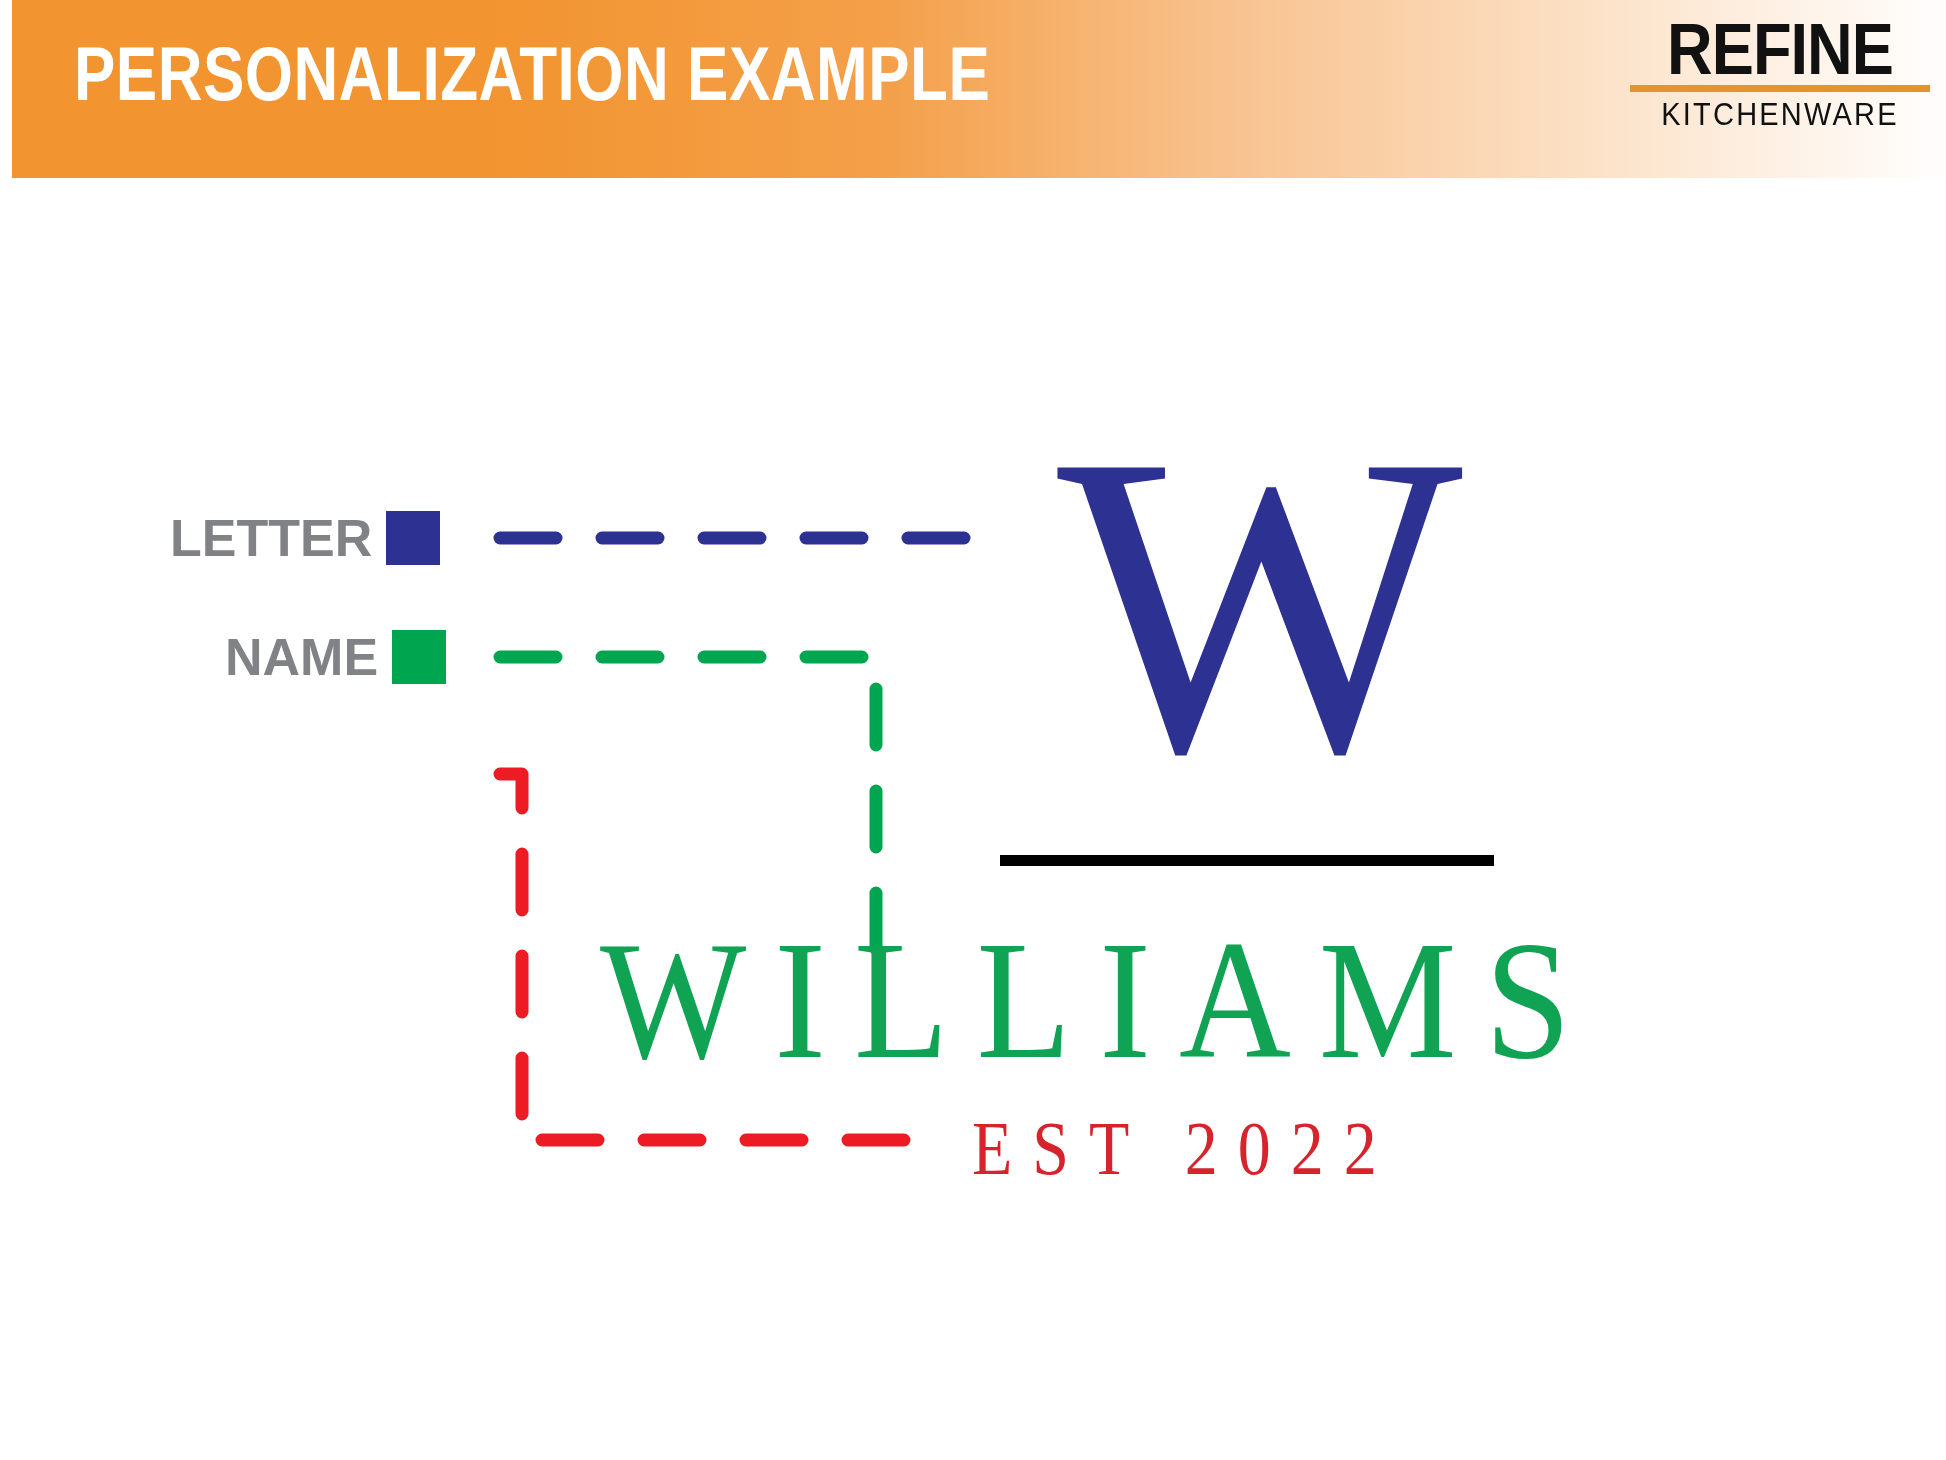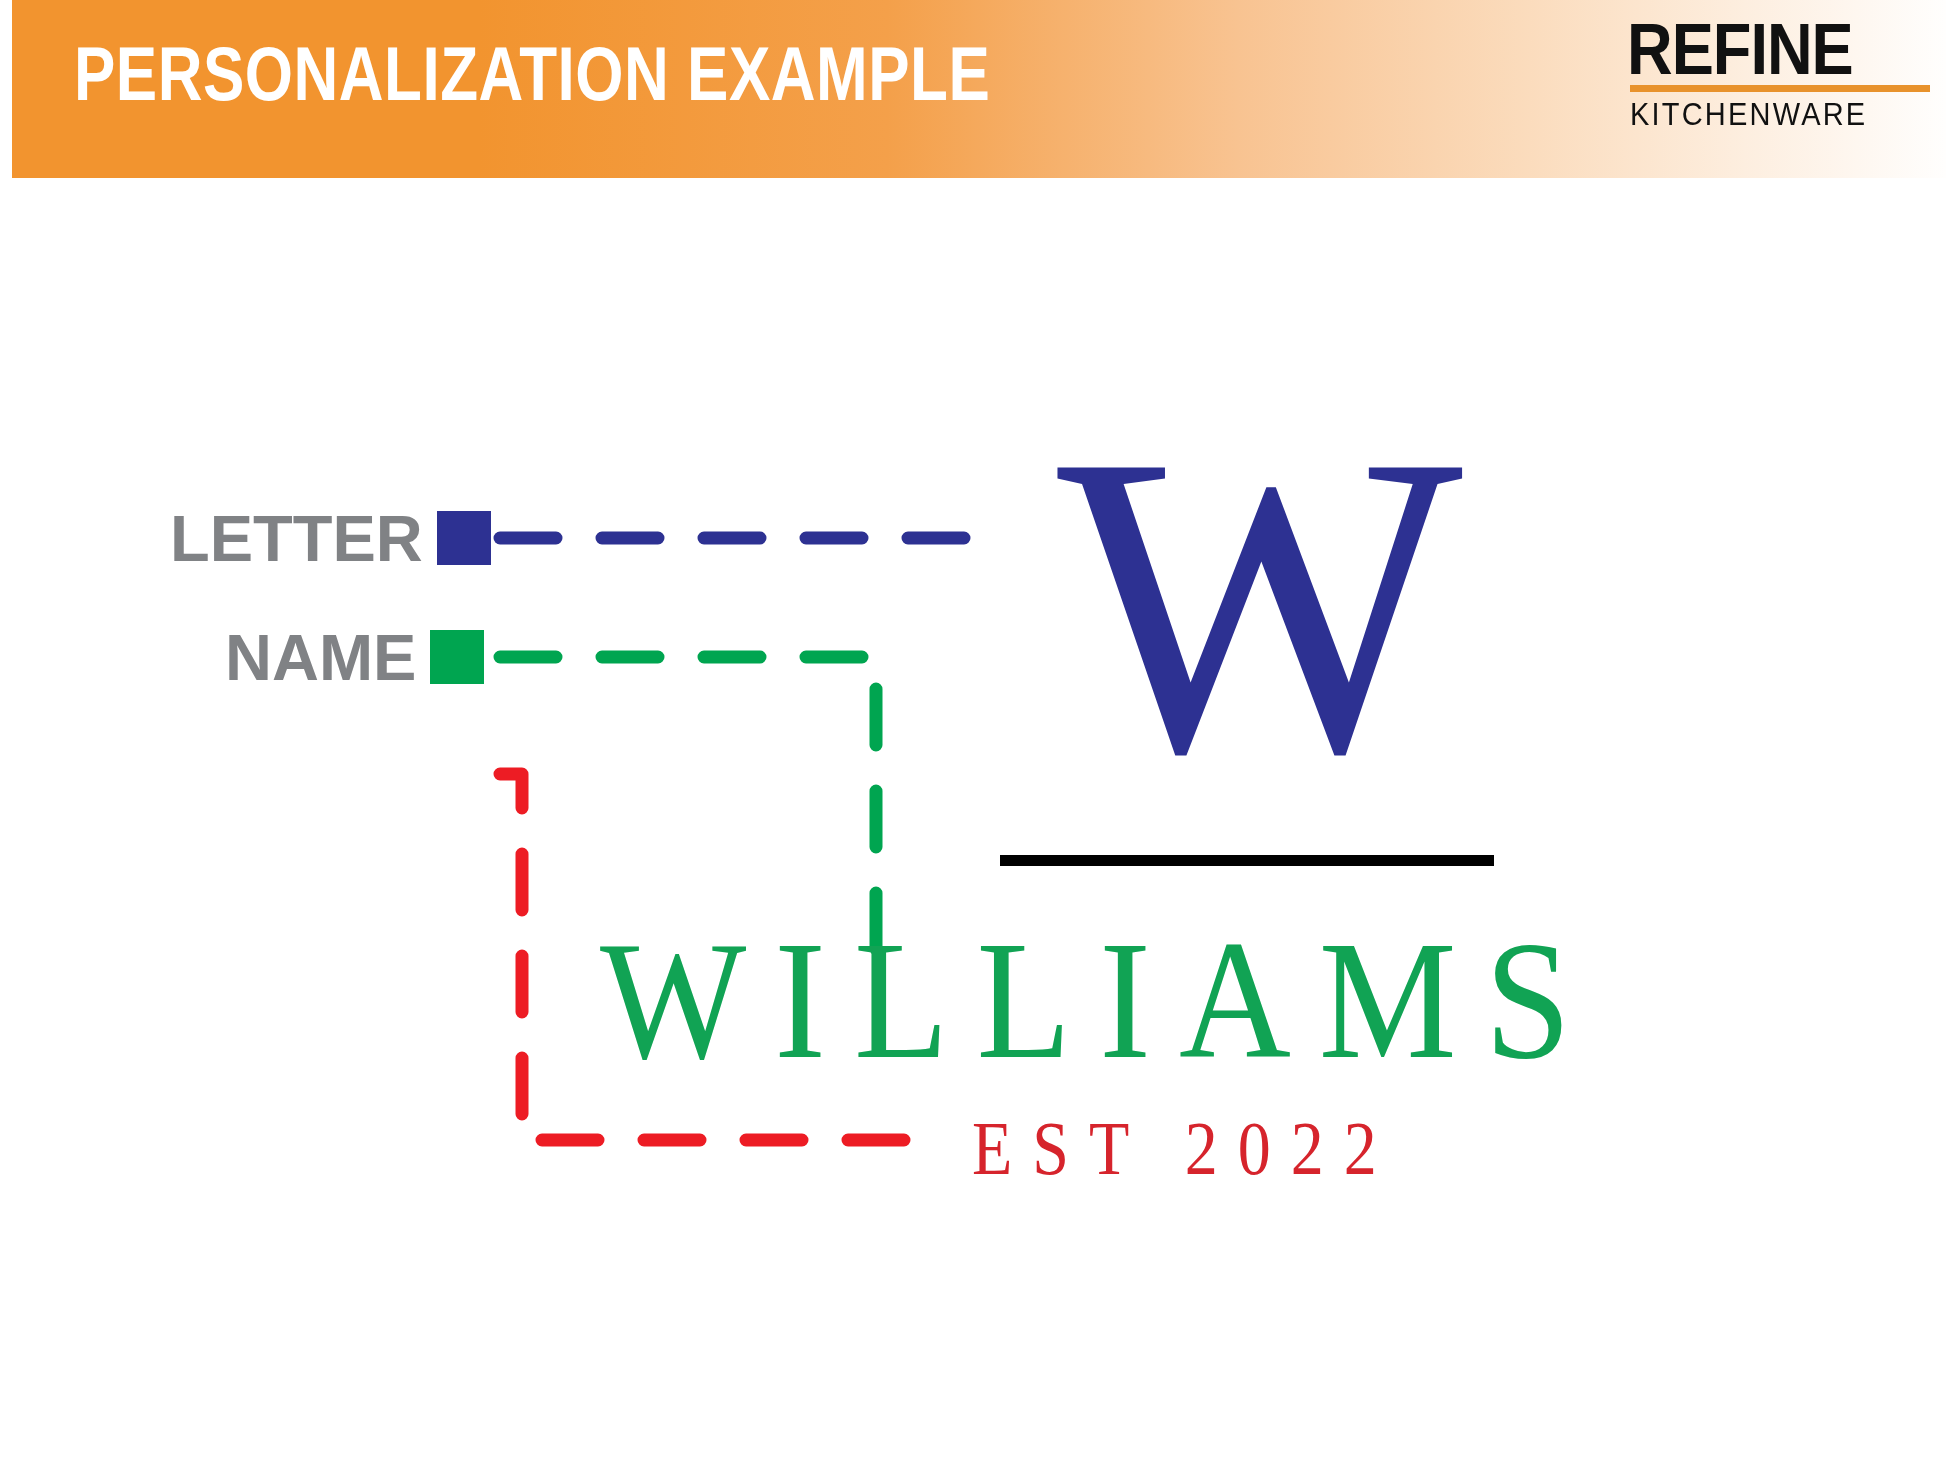--- a/index.html
+++ b/index.html
@@ -47,20 +47,21 @@
     transform: scaleY(1.22);
     transform-origin: left top;
   }
 
   
   .brand {
     position: absolute;
     right: 16px;
     top: 16px;
     width: 300px;
+    text-align: center;
   }
   .brand-main {
     font-size: 62px;
     font-weight: bold;
     color: #111111;
     letter-spacing: -1px;
     line-height: 0.95;
     font-family: "Liberation Sans", sans-serif;
     transform: scaleY(1.15) scaleX(1.02);
     transform-origin: center top;
@@ -83,21 +84,21 @@
   }
 
   
   .legend-row {
     position: absolute;
     display: flex;
     align-items: center;
     height: 56px;
   }
   .legend-label {
-    font-size: 65px;
+    font-size: 52px;
     font-weight: bold;
     color: #808285;
     letter-spacing: 0px;
     white-space: nowrap;
     text-align: center;
     font-family: "Liberation Sans", sans-serif;
   }
   .legend-swatch {
     width: 54px;
     height: 54px;

